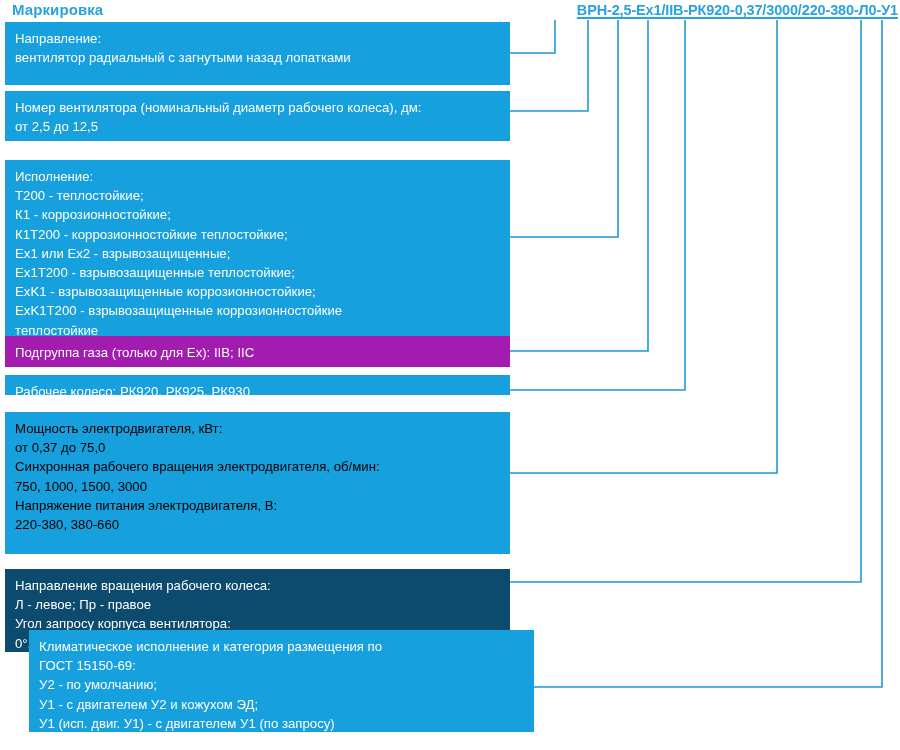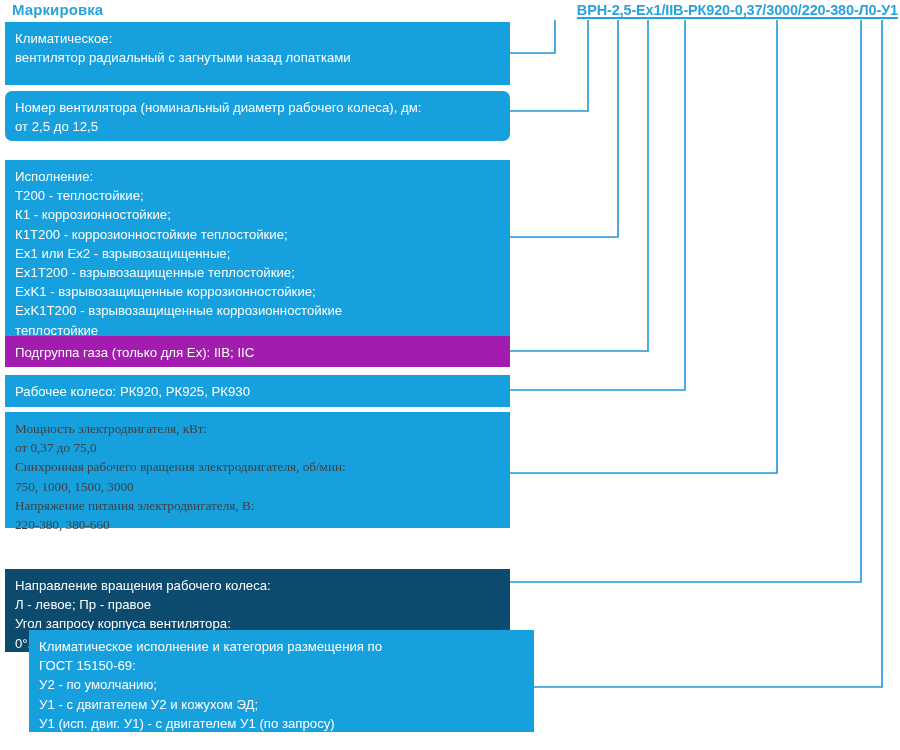--- a/index.html
+++ b/index.html
@@ -90,45 +90,45 @@
       <polyline points="618,20 618,237 510,237" fill="none" stroke="#2196d9" stroke-width="1.6"></polyline>
       <polyline points="648,20 648,351 510,351" fill="none" stroke="#2196d9" stroke-width="1.6"></polyline>
       <polyline points="685,20 685,390 510,390" fill="none" stroke="#2196d9" stroke-width="1.6"></polyline>
       <polyline points="777,20 777,473 510,473" fill="none" stroke="#2196d9" stroke-width="1.6"></polyline>
       <polyline points="861,20 861,582 510,582" fill="none" stroke="#2196d9" stroke-width="1.6"></polyline>
       <polyline points="882,20 882,687 510,687" fill="none" stroke="#2196d9" stroke-width="1.6"></polyline>
     </svg>
 
   <div id="boxes-layer">
       <div class="info-box" style="top: 22px; height: 63px; background: rgb(23, 160, 222); color: rgb(255, 255, 255);">
-        <div class="line">Климатическое:</div>
+        <div class="line">Направление:</div>
         <div class="line">вентилятор радиальный с загнутыми назад лопатками</div>
       </div>
-      <div class="info-box" style="top: 91px; height: 50px; background: rgb(23, 160, 222); color: rgb(255, 255, 255); border-radius: 7px;">
+      <div class="info-box" style="top: 91px; height: 50px; background: rgb(23, 160, 222); color: rgb(255, 255, 255);">
         <div class="line">Номер вентилятора (номинальный диаметр рабочего колеса), дм:</div>
         <div class="line">от 2,5 до 12,5</div>
       </div>
       <div class="info-box" style="top: 160px; height: 183px; background: rgb(23, 160, 222); color: rgb(255, 255, 255);">
         <div class="line">Исполнение:</div>
         <div class="line">Т200 - теплостойкие;</div>
         <div class="line">К1 - коррозионностойкие;</div>
         <div class="line">К1Т200 - коррозионностойкие теплостойкие;</div>
         <div class="line">Ex1 или Ex2 - взрывозащищенные;</div>
         <div class="line">Ex1T200 - взрывозащищенные теплостойкие;</div>
         <div class="line">ExK1 - взрывозащищенные коррозионностойкие;</div>
         <div class="line">ExK1T200 - взрывозащищенные коррозионностойкие</div>
         <div class="line">теплостойкие</div>
       </div>
       <div class="info-box" style="top: 336px; height: 31px; background: #a21caf; color: rgb(255, 255, 255);">
         <div class="line">Подгруппа газа (только для Ex): IIB; IIC</div>
       </div>
-      <div class="info-box" style="top: 375px; height: 32px; background: rgb(23, 160, 222); color: rgb(255, 255, 255);">
+      <div class="info-box" style="top: 375px; height: 20px; background: rgb(23, 160, 222); color: rgb(255, 255, 255);">
         <div class="line">Рабочее колесо: РК920, РК925, РК930</div>
       </div>
-      <div class="info-box" style="top: 412px; height: 116px; background: rgb(23, 160, 222); color: #404040; font-family: Liberation Serif, serif;">
+      <div class="info-box" style="top: 412px; height: 142px; background: rgb(23, 160, 222); color: #000000;">
         <div class="line">Мощность электродвигателя, кВт:</div>
         <div class="line">от 0,37 до 75,0</div>
         <div class="line">Синхронная рабочего вращения электродвигателя, об/мин:</div>
         <div class="line">750, 1000, 1500, 3000</div>
         <div class="line">Напряжение питания электродвигателя, В:</div>
         <div class="line">220-380, 380-660</div>
       </div>
       <div class="info-box" style="top: 541px; height: 83px; background: #0c4a6e; color: rgb(255, 255, 255); margin-top: 28px;">
         <div class="line">Направление вращения рабочего колеса:</div>
         <div class="line">Л - левое; Пр - правое</div>

